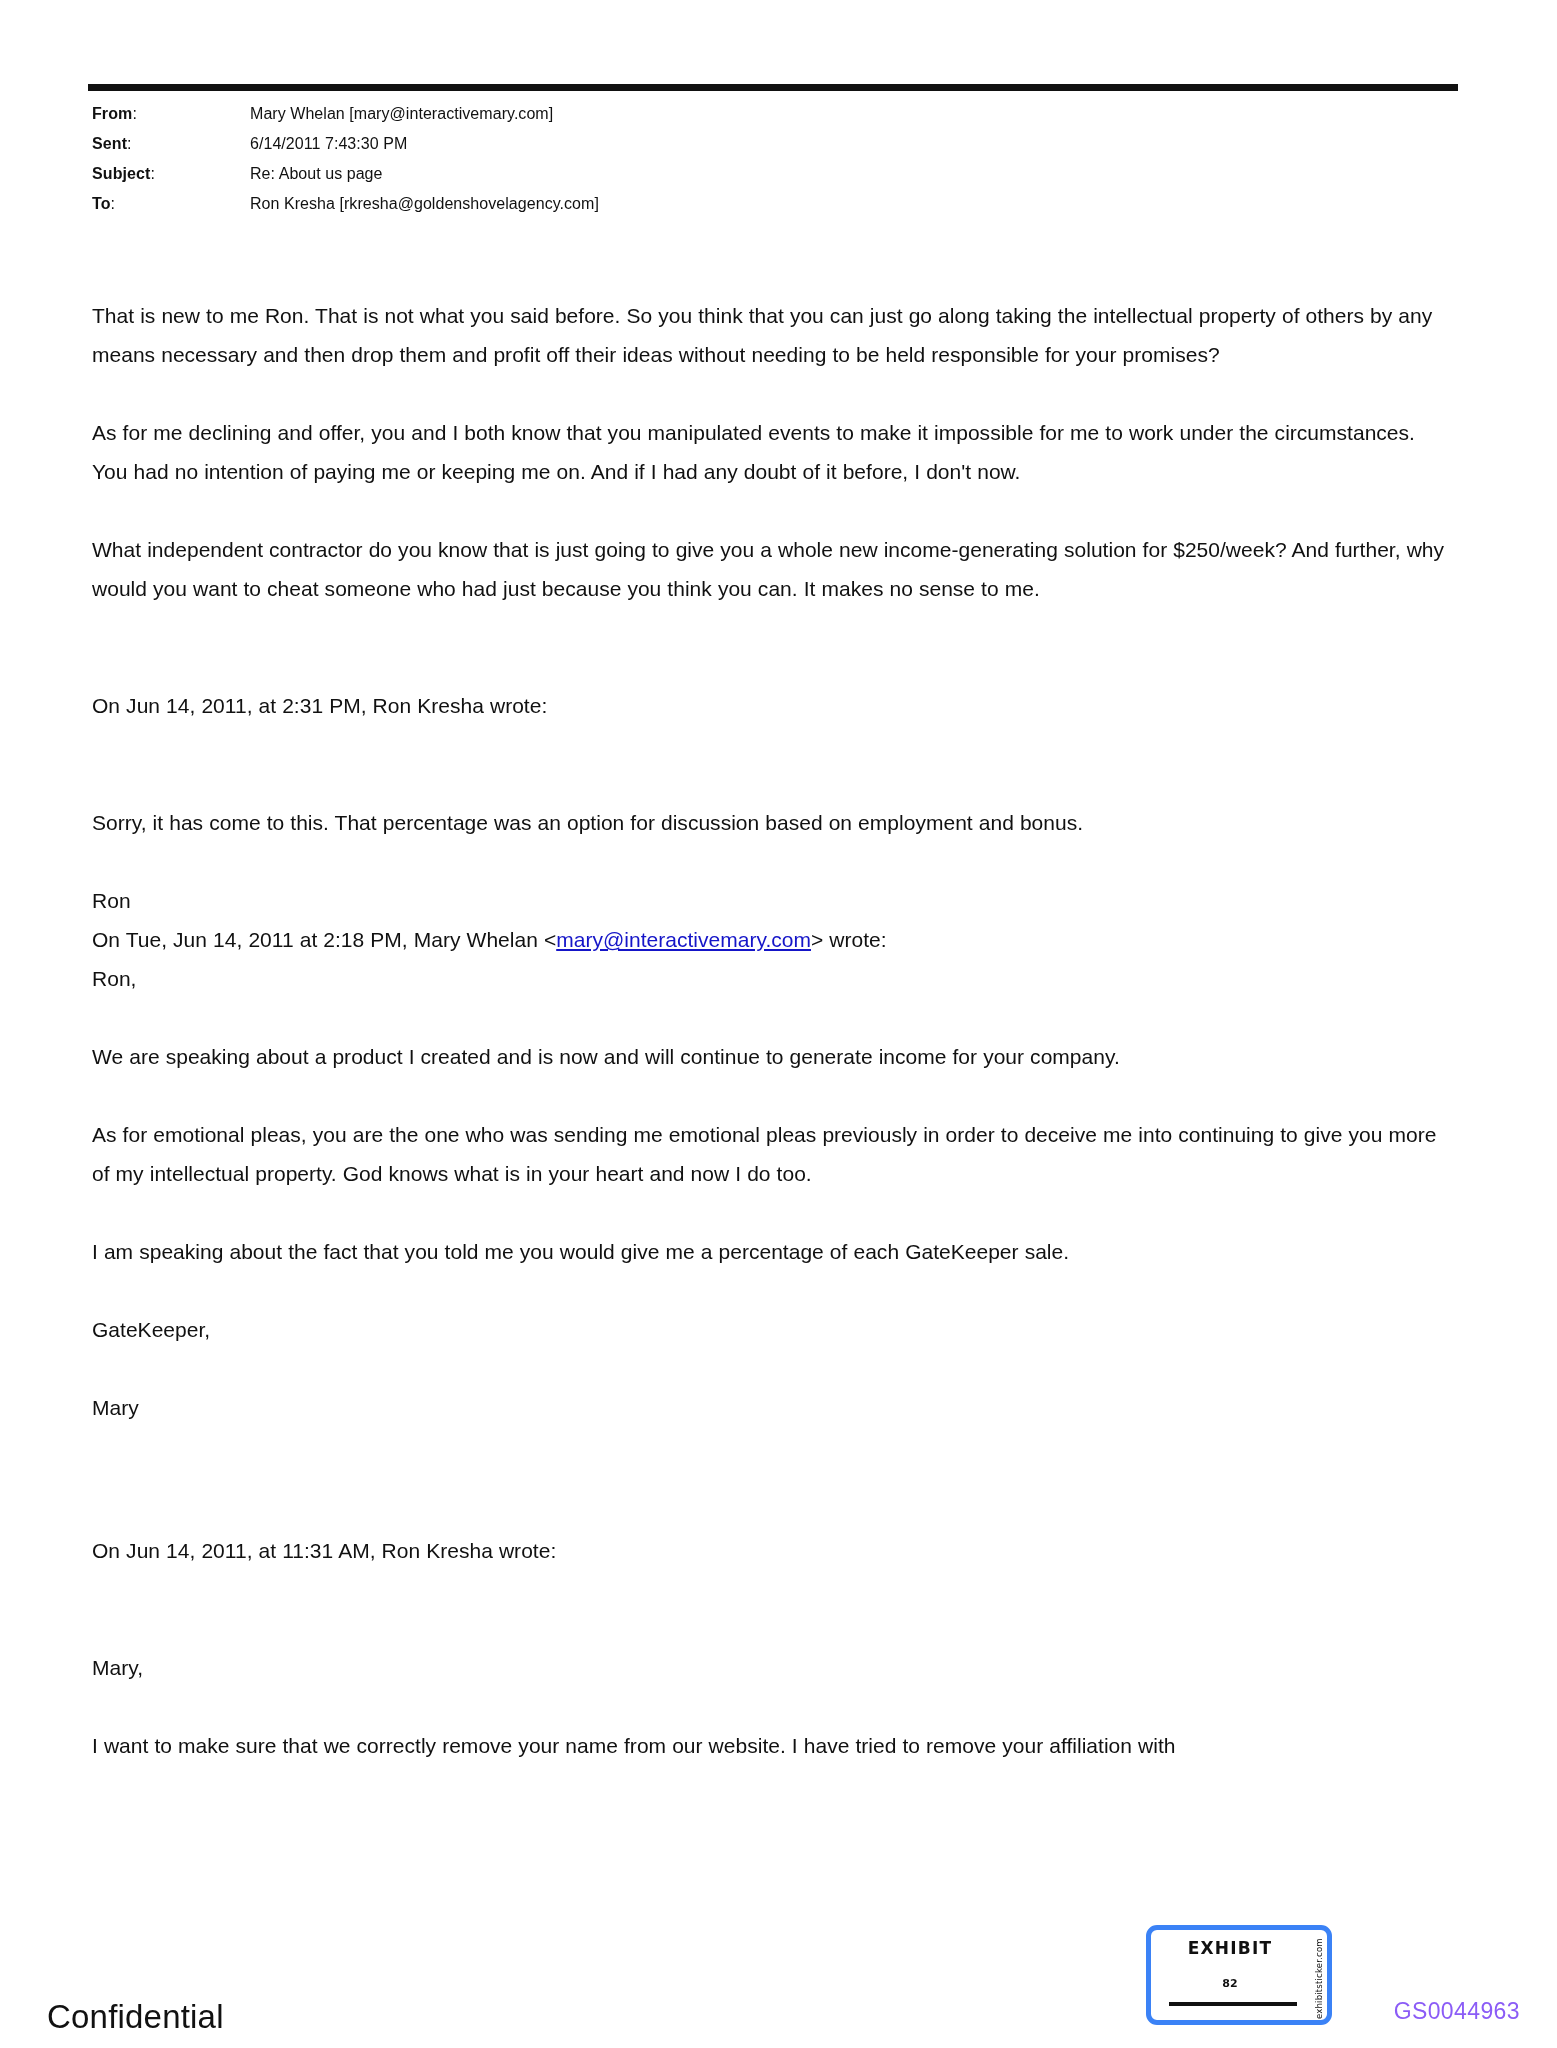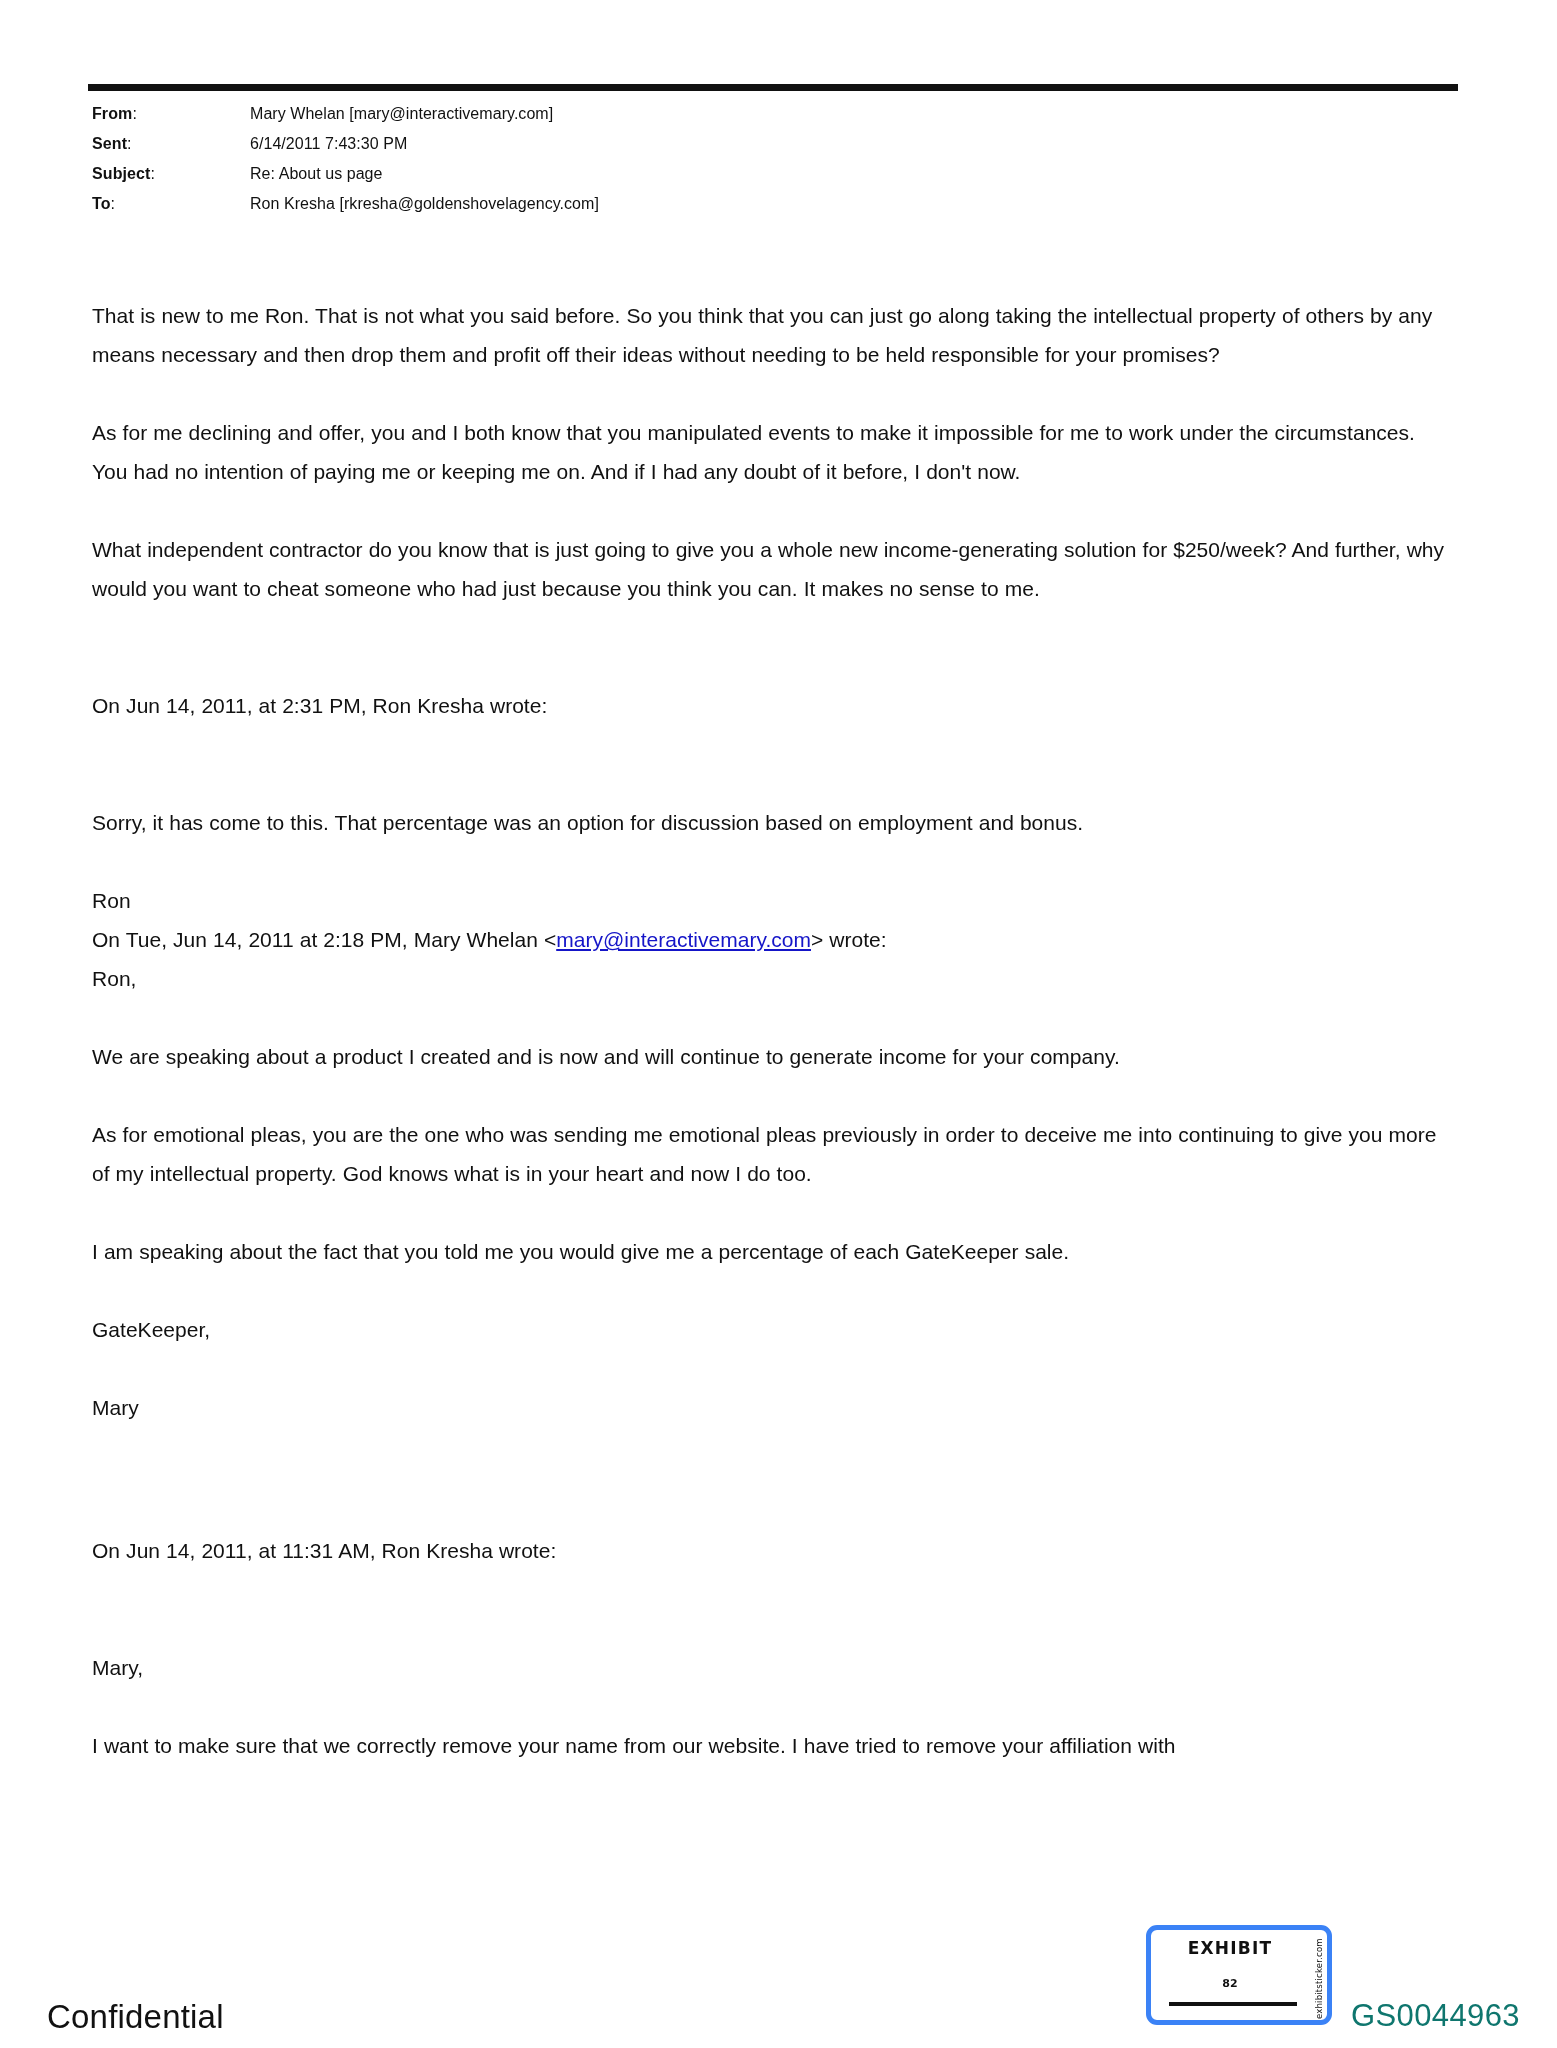--- a/index.html
+++ b/index.html
@@ -148,24 +148,24 @@
     top: 1998px;
     font-size: 33px;
     font-family: "Liberation Sans", sans-serif;
     letter-spacing: 0.2px;
     color: #111111;
   }
   .footer-bates {
     position: absolute;
     right: 37px;
     top: 1998px;
-    font-size: 31px;
+    font-size: 23px;
     font-family: "Liberation Sans", sans-serif;
     letter-spacing: 0.4px;
-    color: #0f766e;
+    color: #8b5cf6;
   }
 </style>
 </head>
 <body>
 
 <div class="page">
 
   <div class="header-rule"></div>
 
   <div class="email-header">

